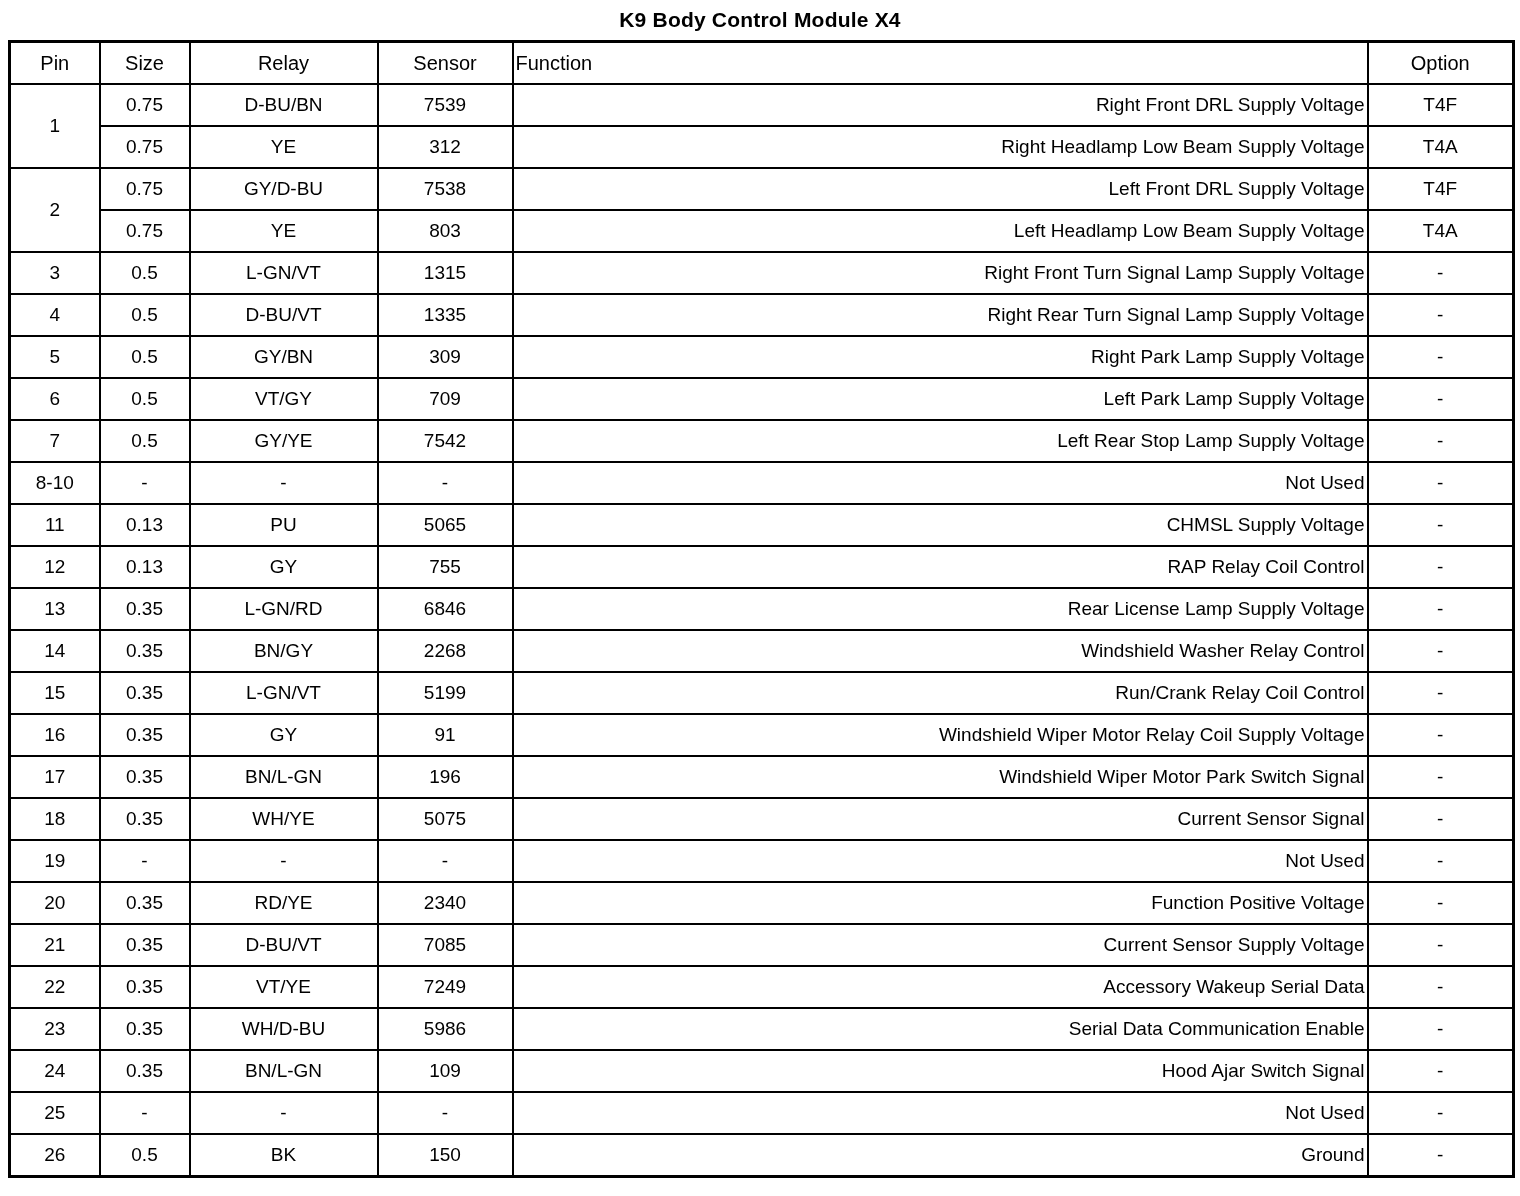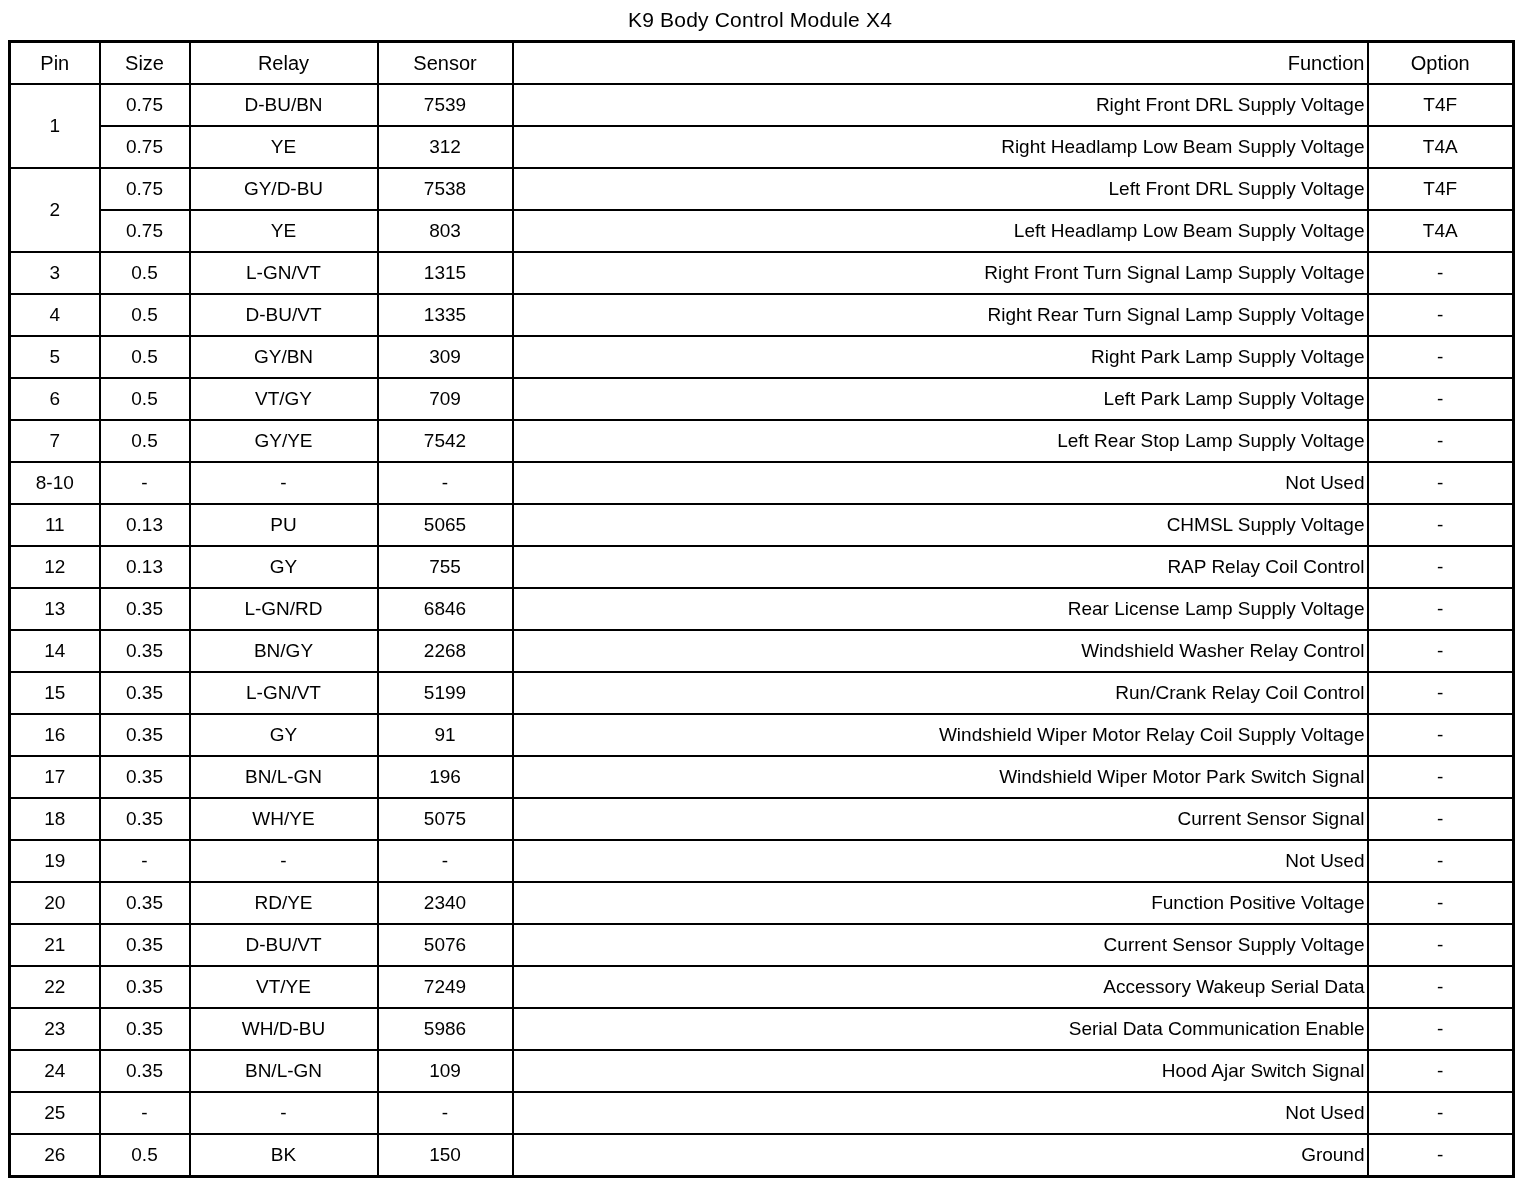--- a/index.html
+++ b/index.html
@@ -12,21 +12,21 @@
   .page {
     width: 1520px;
     min-height: 1196px;
     box-sizing: border-box;
     padding: 6px 8px 8px 8px;
     background: #ffffff;
   }
   .page-title {
     text-align: center;
     font-size: 21px;
-    font-weight: normal;
+    font-weight: bold;
     margin: 2px 0 8px 0;
     letter-spacing: 0.2px;
   }
   table.pinout {
     border-collapse: collapse;
     table-layout: fixed;
     width: 1504px;
     border: 3px solid #000000;
   }
   table.pinout th,
@@ -42,21 +42,21 @@
   }
   table.pinout th {
     font-weight: normal;
     font-size: 20px;
   }
   table.pinout td.fn {
     text-align: right;
     padding-left: 4px;
   }
   table.pinout th.fn-h {
-    text-align: right;
+    text-align: left;
   }
 </style>
 </head>
 <body>
 
 <div class="page">
   <div class="page-title">K9 Body Control Module X4</div>
 
   <table class="pinout">
     <colgroup>
@@ -233,21 +233,21 @@
           <td>0.35</td>
           <td>RD/YE</td>
           <td>2340</td>
           <td class="fn">Function Positive Voltage</td>
           <td>-</td>
         </tr>
         <tr>
           <td>21</td>
           <td>0.35</td>
           <td>D-BU/VT</td>
-          <td>5076</td>
+          <td>7085</td>
           <td class="fn">Current Sensor Supply Voltage</td>
           <td>-</td>
         </tr>
         <tr>
           <td>22</td>
           <td>0.35</td>
           <td>VT/YE</td>
           <td>7249</td>
           <td class="fn">Accessory Wakeup Serial Data</td>
           <td>-</td>

